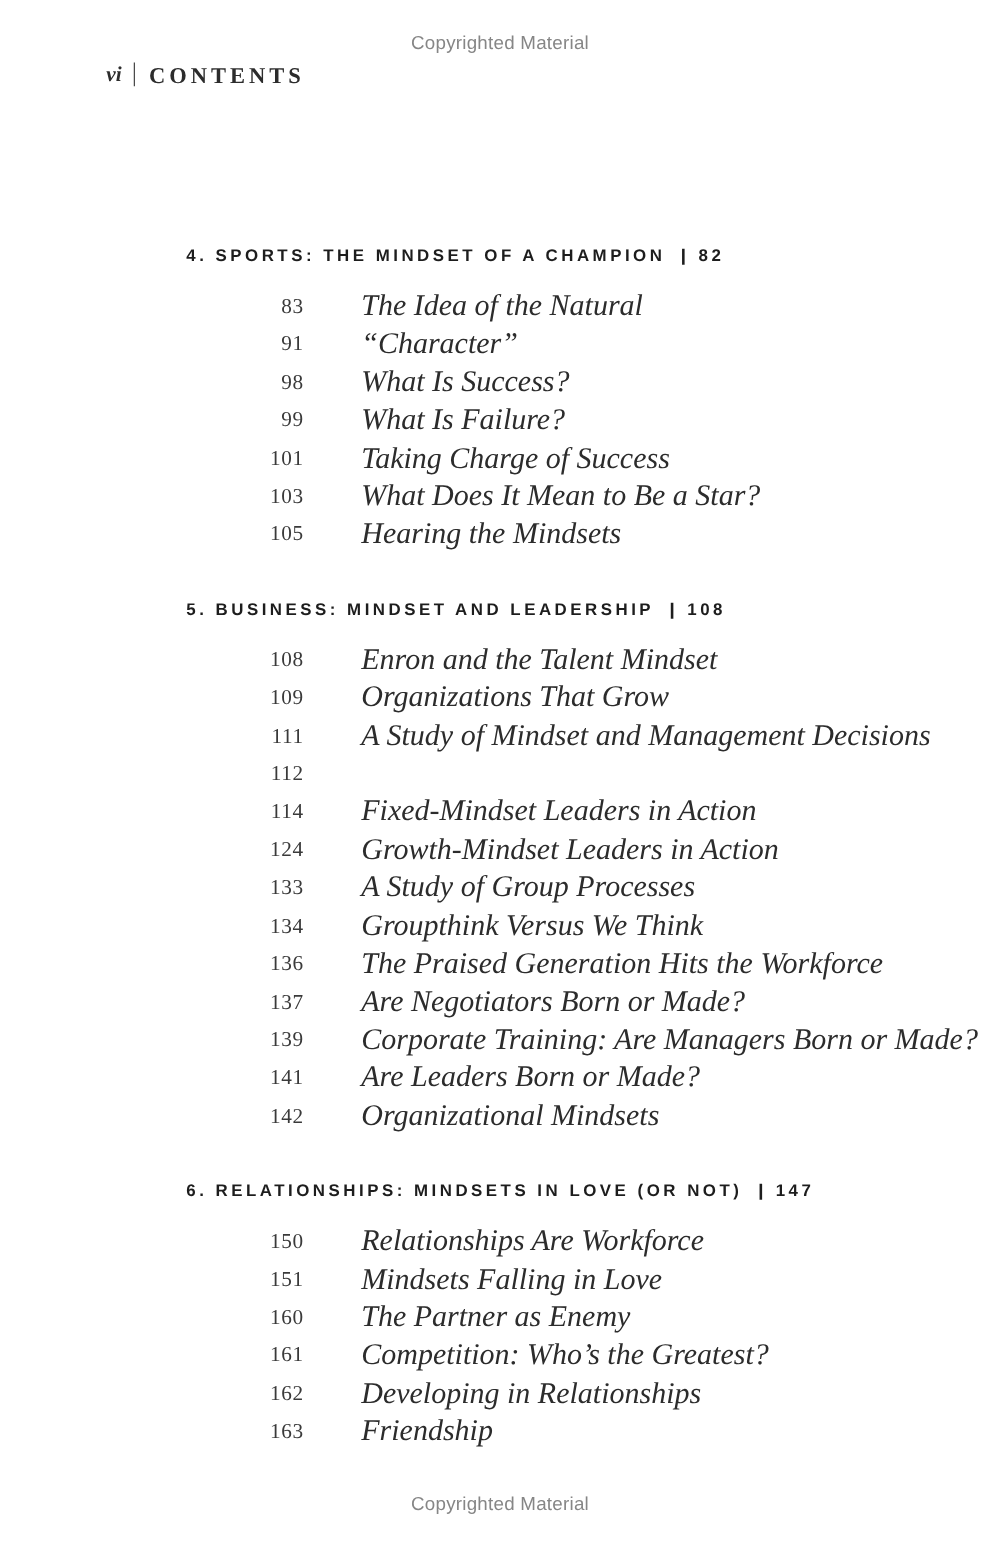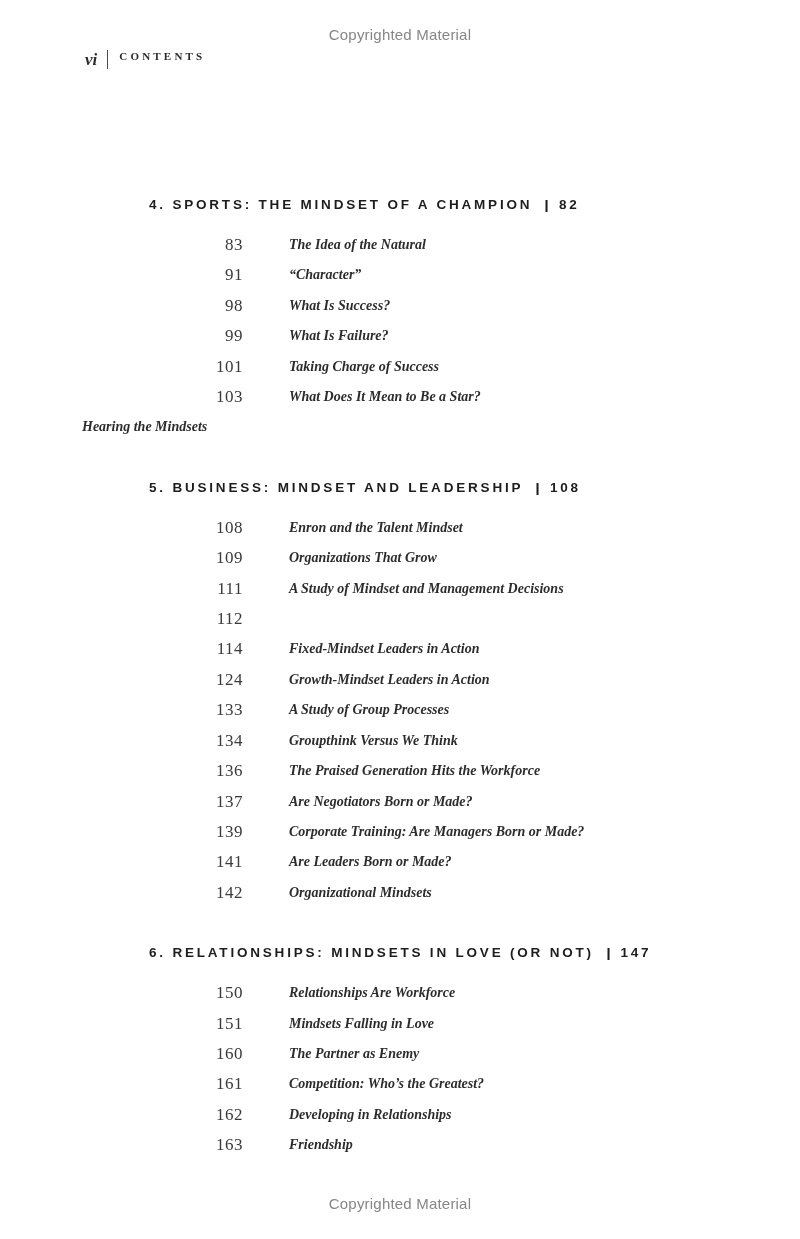--- a/index.html
+++ b/index.html
@@ -39,21 +39,21 @@
   }
   .folio-rule {
     width: 1px;
     height: 19px;
     background: #4a4a4a;
     margin: 0 11px 0 10px;
   }
   .head-label {
     font-family: "Liberation Serif", serif;
     font-weight: bold;
-    font-size: 11px;
+    font-size: 18px;
     letter-spacing: 3.2px;
     color: var(--text, #232323);
   }
 
   .toc {
     position: absolute;
     left: 0;
     top: 195px;
     width: 100%;
     margin-left: 36px;
@@ -86,23 +86,22 @@
     font-size: 17px;
     color: var(--numeral, #3a3a3a);
     font-variant-numeric: oldstyle-nums;
     font-feature-settings: "onum" 1;
     letter-spacing: 0.5px;
   }
   .entry-title {
     margin-left: 46px;
     font-family: "Liberation Serif", serif;
     font-style: italic;
-    font-size: 14px;
+    font-size: 24px;
     color: var(--text, #2c2c2c);
-    font-weight: bold;
   }
 </style>
 </head>
 <body>
 
 <div class="page">
 
   <div class="copyright top">Copyrighted Material</div>
 
   <div class="running-head">
@@ -133,20 +132,21 @@
           </div>
           <div class="entry">
             <span class="entry-page">101</span>
             <span class="entry-title">Taking Charge of Success</span>
           </div>
           <div class="entry">
             <span class="entry-page">103</span>
             <span class="entry-title">What Does It Mean to Be a Star?</span>
           </div>
           <div class="entry">
+            <span class="entry-page">105</span>
             <span class="entry-title">Hearing the Mindsets</span>
           </div>
         </div>
       </div>
       <div class="toc-section">
         <div class="section-heading"><span class="heading-label">5. BUSINESS: MINDSET AND LEADERSHIP</span><span class="heading-sep">|</span><span class="heading-page">108</span></div>
         <div class="entries">
           <div class="entry">
             <span class="entry-page">108</span>
             <span class="entry-title">Enron and the Talent Mindset</span>

